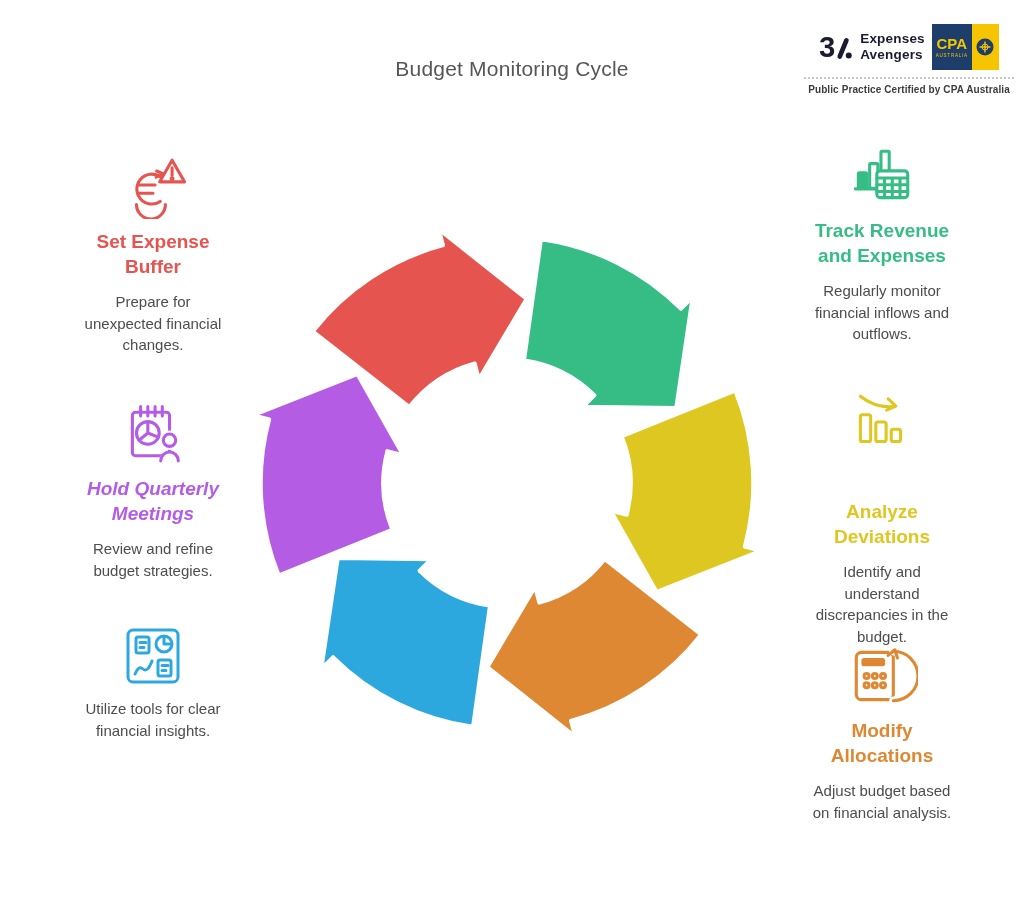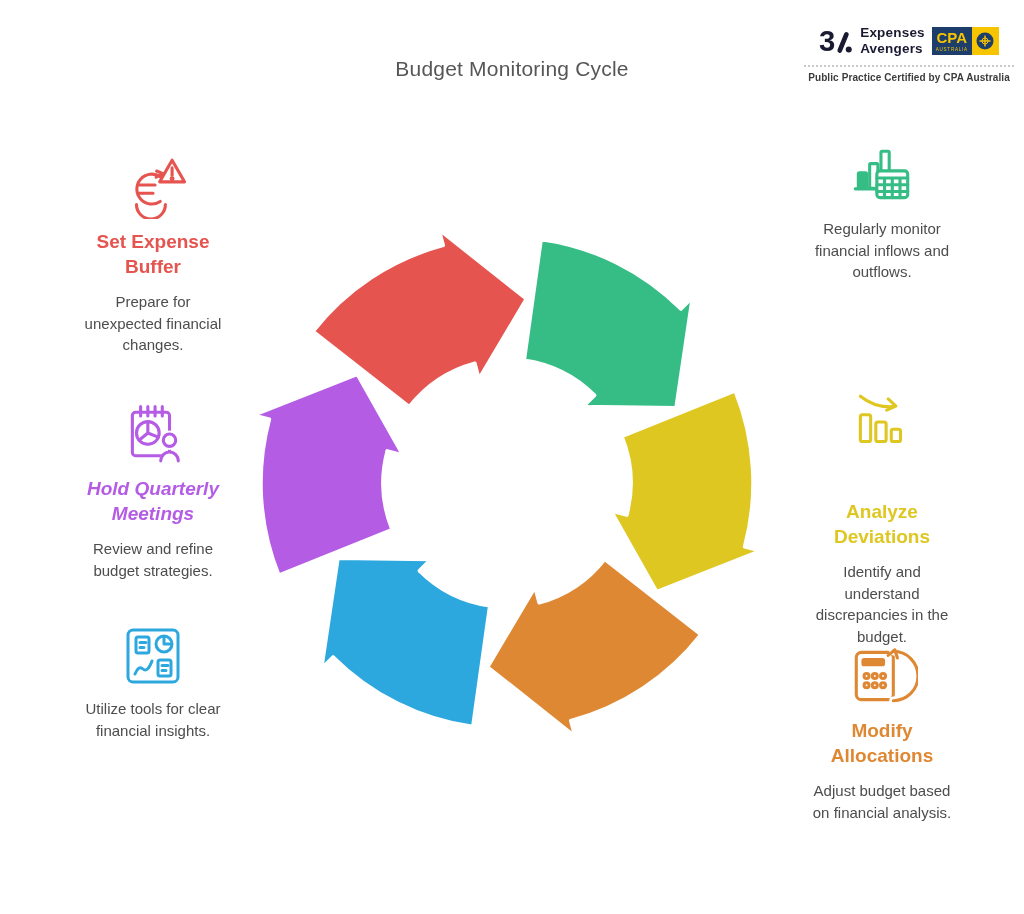--- a/index.html
+++ b/index.html
@@ -8,21 +8,21 @@
     background:#ffffff;font-family:"Liberation Sans",sans-serif;
   }
   .page-title{
     position:absolute;top:57px;left:0;right:0;text-align:center;
     font-size:21px;color:#565656;letter-spacing:.2px;
   }
   
   .brand{position:absolute;top:24px;right:8px;width:214px}
   .brand-row{display:flex;align-items:center;justify-content:center;gap:7px}
   .brand-name{font-size:13.5px;font-weight:bold;color:#1a1a32;line-height:1.18;letter-spacing:.2px}
-  .cpa-badge{display:flex;height:28px;flex:0 0 auto}
+  .cpa-badge{display:flex;height:46px;flex:0 0 auto}
   .cpa-left{width:40px;background:#1d3d6b;color:#f6c500;display:flex;flex-direction:column;align-items:center;justify-content:center}
   .cpa-acr{font-weight:bold;font-size:15px;line-height:1.1}
   .cpa-country{font-size:4.5px;letter-spacing:.8px}
   .cpa-right{width:27px;background:#f6c500;display:flex;align-items:center;justify-content:center}
   .dotted{border-top:2px dotted #c9c9c9;margin:7px 2px 5px}
   .certification{font-size:10px;font-weight:bold;color:#3c3c3c;text-align:center;letter-spacing:.1px}
   
   .step{position:absolute;width:180px;text-align:center}
   .step.left{left:63px}
   .step.right{left:792px}
@@ -140,20 +140,21 @@
   <div class="icon" style="color: rgb(53, 189, 133);">
     <svg width="72" height="64" viewBox="0 0 70 62" fill="none" stroke="currentColor" stroke-width="3" stroke-linecap="round" stroke-linejoin="round">
       <rect x="12" y="28" width="8" height="15" rx="1" fill="currentColor"></rect>
       <rect x="23" y="19" width="8" height="24" rx="1"></rect>
       <rect x="34" y="7" width="8" height="22" rx="1"></rect>
       <path d="M9 43.5 H29"></path>
       <rect x="30" y="26" width="30" height="26" rx="3" fill="#fff"></rect>
       <path d="M30 33 h30 M30 39.5 h30 M30 46 h30 M37.5 33 v19 M45 33 v19 M52.5 33 v19"></path>
     </svg>
   </div>
+  <h3 style="color: rgb(53, 189, 133);">Track Revenue<br>and Expenses</h3>
   <p>Regularly monitor<br>financial inflows and<br>outflows.</p>
 </div>
 
 <div class="step right" style="top:390px">
   <div class="icon" style="color: rgb(223, 199, 34);">
     <svg width="68" height="64" viewBox="0 0 66 62" fill="none" stroke="currentColor" stroke-width="3" stroke-linecap="round" stroke-linejoin="round">
       <path d="M12 6 C 22 14 32 17 44 16"></path>
       <path d="M39 8.5 L46.5 15.5 L37.5 19.5"></path>
       <rect x="12" y="24" width="10" height="26" rx="2"></rect>
       <rect x="27" y="31" width="10" height="19" rx="2"></rect>

